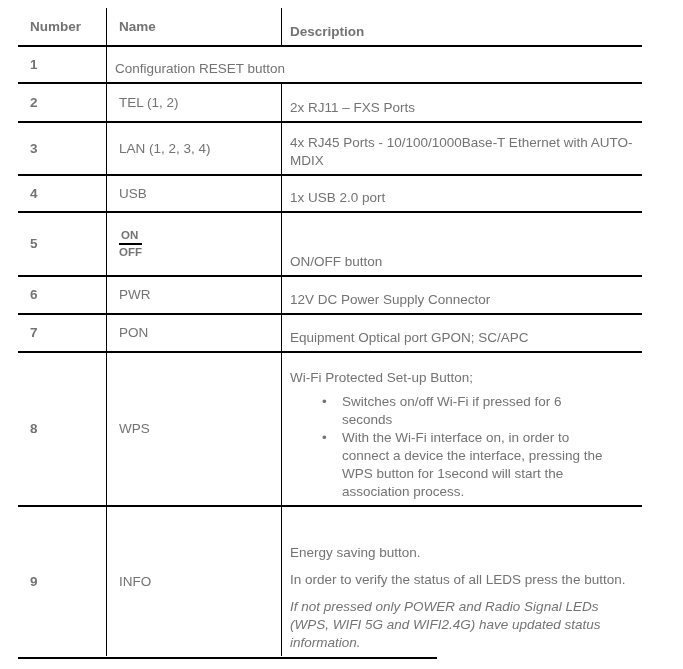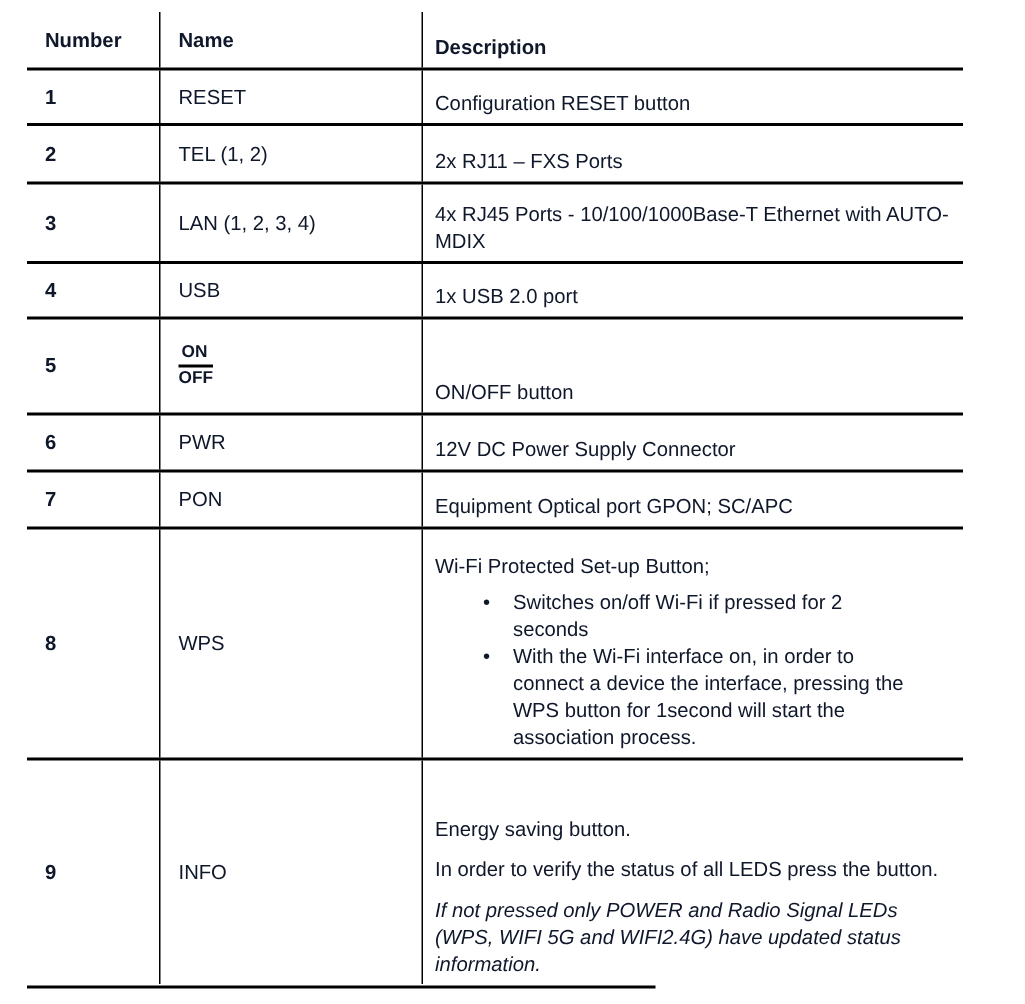--- a/index.html
+++ b/index.html
@@ -1,20 +1,20 @@
 <!DOCTYPE html>
 <html><head>
 <meta charset="utf-8">
 <style>
   * { margin:0; padding:0; box-sizing:border-box; }
   body { background:#ffffff; }
   .page {
     position:relative; width:683px; height:669px; background:#ffffff;
     font-family:"Liberation Sans","DejaVu Sans",sans-serif;
-    color:#0f172a; font-size:13.5px; line-height:18px;
+    color:#737373; font-size:13.5px; line-height:18px;
   }
   .tbl { position:absolute; left:18px; top:8px; width:624px; }
   .row { display:flex; border-bottom:2px solid #000; }
   .row.last { border-bottom:none; }
   .c1 { flex:0 0 88px;  display:flex; align-items:center; padding:4px 6px 4px 12px; }
   .c2 { flex:0 0 175px; display:flex; align-items:center; padding:4px 6px 4px 12px; border-left:1.5px solid #000; }
   .c3 { flex:1 1 auto;  display:flex; align-items:flex-end; padding:4px 8px;       border-left:1.5px solid #000; }
   .h-head { height:39px; }
   .h-r1 { height:37px; } .h-r2 { height:39px; } .h-r3 { height:53px; }
   .h-r4 { height:37px; } .h-r5 { height:64px; } .h-r6 { height:38px; }
@@ -46,23 +46,20 @@
         <span class="bold">Name</span>
       </div>
       <div class="c3">
         <span class="bold">Description</span>
       </div>
     </div>
 
     <div class="row h-r1">
       <div class="c1">
         <span class="bold">1</span>
-      </div>
-      <div class="c2">
-        <span>RESET</span>
       </div>
       <div class="c3">
         <span>Configuration RESET button</span>
       </div>
     </div>
 
     <div class="row h-r2">
       <div class="c1">
         <span class="bold">2</span>
       </div>
@@ -143,21 +140,21 @@
       </div>
       <div class="c2">
         <span>WPS</span>
       </div>
       <div class="c3">
         <div class="desc-block">
           <div>Wi-Fi Protected Set-up Button;</div>
           <div class="bullets">
             <div class="bullet-row">
               <span class="bullet-marker">•</span>
-              <span class="bullet-text">Switches on/off Wi-Fi if pressed for 2 seconds</span>
+              <span class="bullet-text">Switches on/off Wi-Fi if pressed for 6 seconds</span>
             </div>
             <div class="bullet-row">
               <span class="bullet-marker">•</span>
               <span class="bullet-text">With the Wi-Fi interface on, in order to connect a device the interface, pressing the WPS button for 1second will start the association process.</span>
             </div>
           </div>
         </div>
       </div>
     </div>
 

